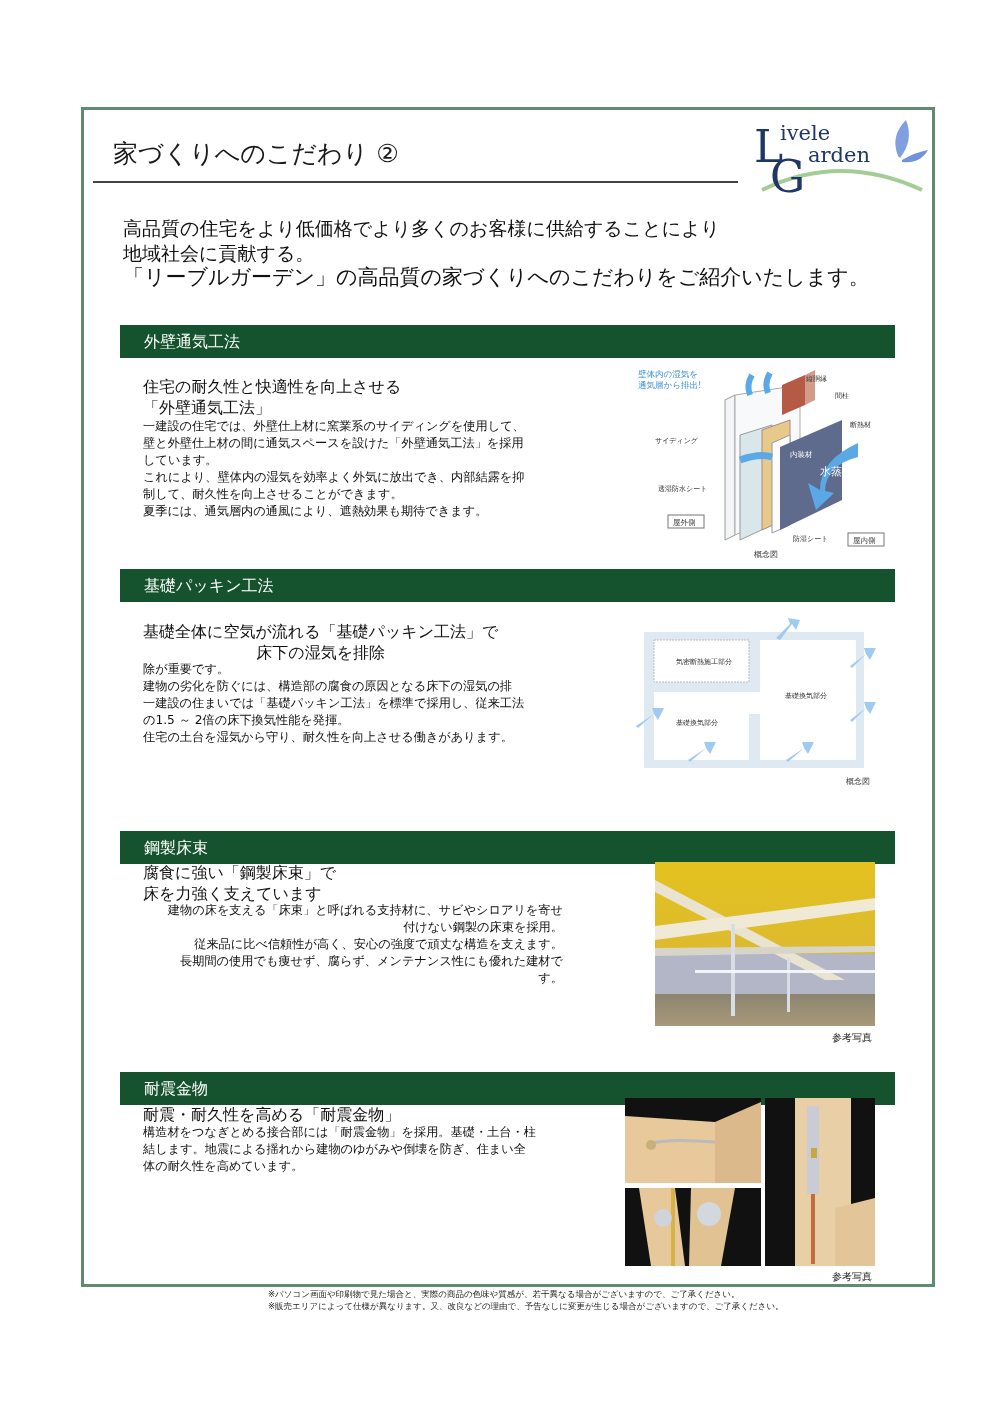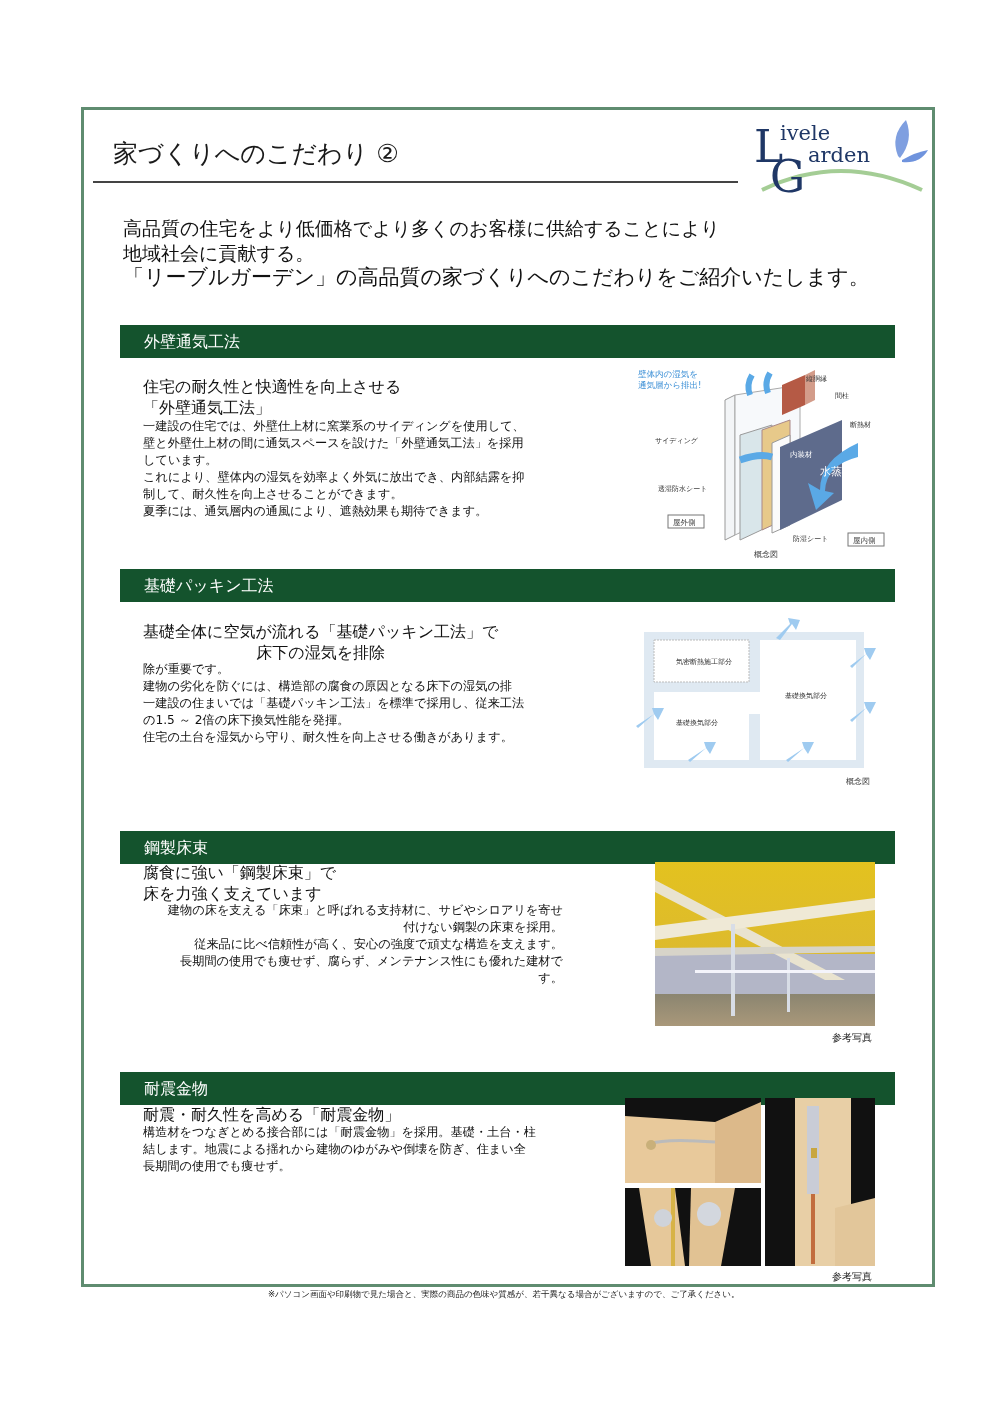--- a/index.html
+++ b/index.html
@@ -162,21 +162,21 @@
 </svg>
 <div class="caption" style="left:832px;top:1031px;">参考写真</div>
 
 <div class="sec-bar" style="top:1052px;margin-top:20px;">耐震金物</div>
 <div class="sec-heading" style="top:1104px;">
   <div>耐震・耐久性を高める「耐震金物」</div>
 </div>
 <div class="sec-body" style="top:1124px;">
   <p>構造材をつなぎとめる接合部には「耐震金物」を採用。基礎・土台・柱</p>
   <p>結します。地震による揺れから建物のゆがみや倒壊を防ぎ、住まい全</p>
-  <p>長期間の使用でも痩せず。</p>
+  <p>体の耐久性を高めています。</p>
 </div>
 <svg class="fig" style="left:625px;top:1098px;" width="250" height="168" viewBox="0 0 250 168">
   <rect x="0" y="0" width="136" height="85" fill="#111"></rect>
   <polygon points="0,18 90,24 90,85 0,85" fill="#e8c99b"></polygon>
   <polygon points="90,24 136,4 136,85 90,85" fill="#dcb98a"></polygon>
   <path d="M24 46 Q40 40 90 44" stroke="#bbb" stroke-width="3" fill="none"></path>
   <circle cx="26" cy="47" r="5" fill="#c9b07a"></circle>
   <rect x="0" y="90" width="136" height="78" fill="#111"></rect>
   <polygon points="14,90 50,90 60,168 26,168" fill="#e6c89a"></polygon>
   <polygon points="66,90 110,90 96,168 64,168" fill="#e1c293"></polygon>
@@ -187,13 +187,14 @@
   <rect x="170" y="0" width="56" height="168" fill="#e8cfa6"></rect>
   <polygon points="210,110 250,100 250,168 210,168" fill="#e2c69a"></polygon>
   <rect x="182" y="8" width="12" height="88" fill="#c9ccd6"></rect>
   <rect x="186" y="50" width="6" height="10" fill="#c8a640"></rect>
   <rect x="186" y="96" width="4" height="70" fill="#c26d3e"></rect>
 </svg>
 <div class="caption" style="left:832px;top:1270px;">参考写真</div>
 
 <div class="notes">
   <p>※パソコン画面や印刷物で見た場合と、実際の商品の色味や質感が、若干異なる場合がございますので、ご了承ください。</p>
+  <p>※販売エリアによって仕様が異なります。又、改良などの理由で、予告なしに変更が生じる場合がございますので、ご了承ください。</p>
 </div>
 
 </body></html>

